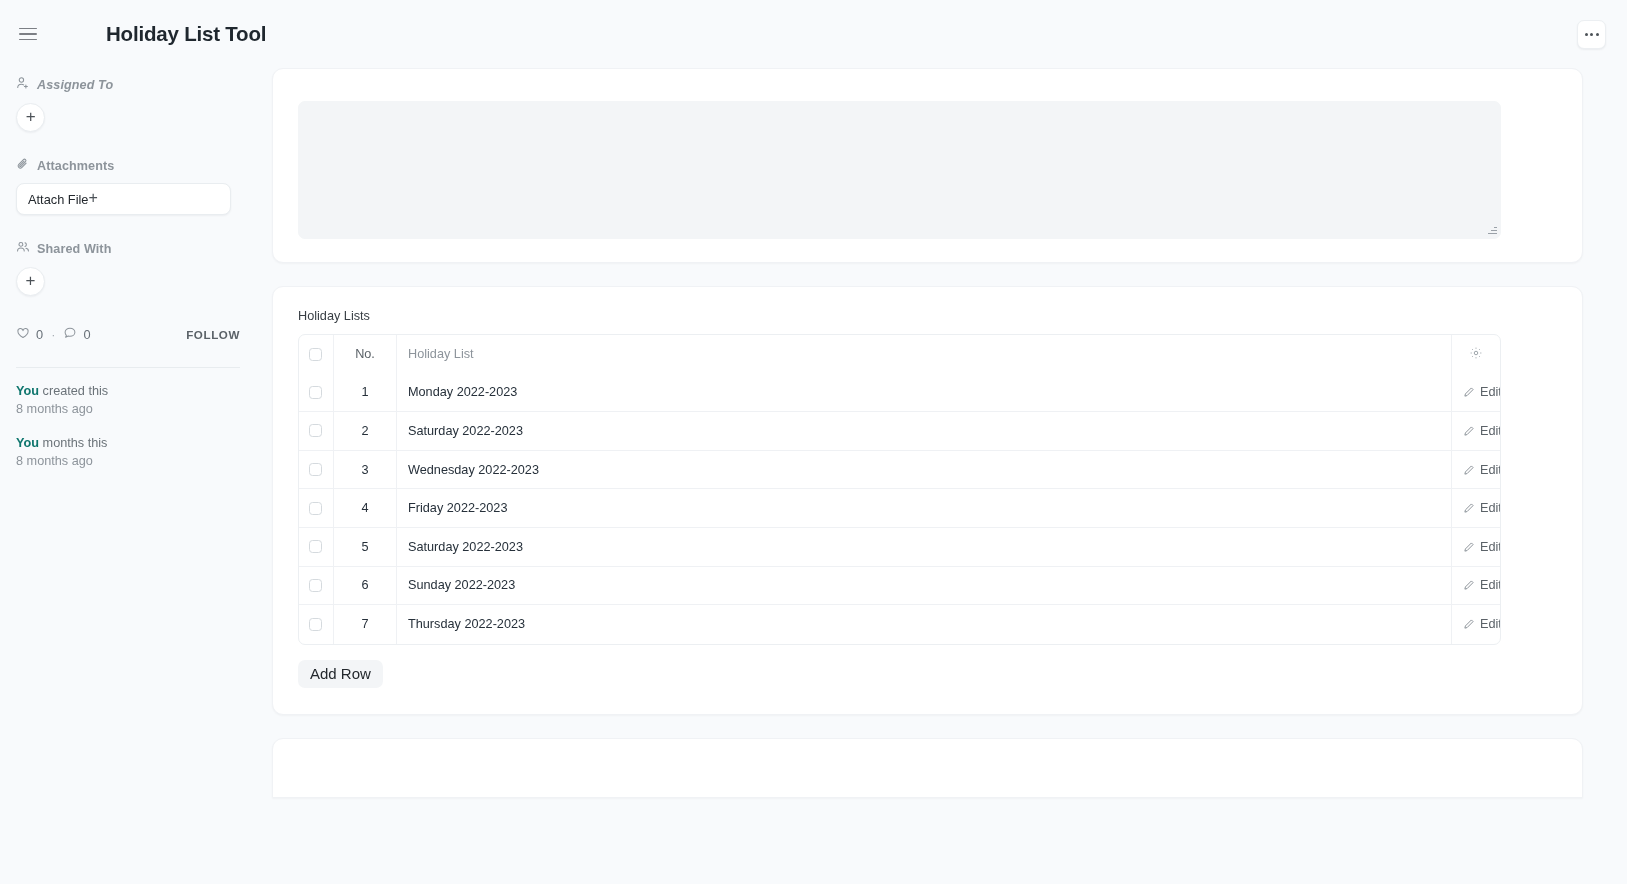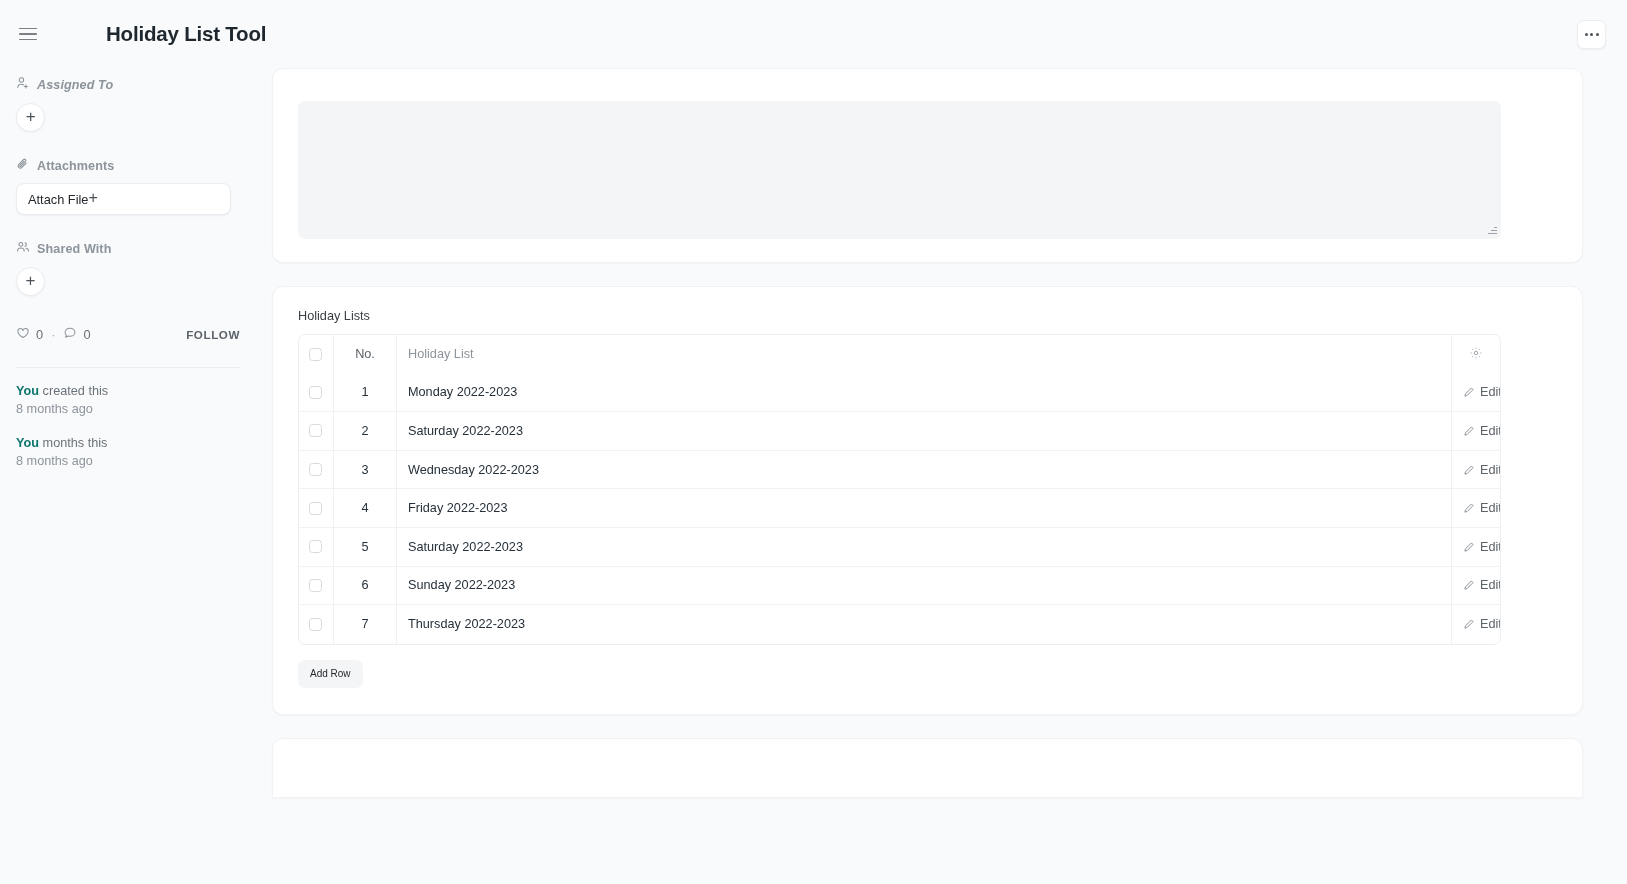--- a/index.html
+++ b/index.html
@@ -208,21 +208,21 @@
     padding-right: 16px !important;
     color: #5b6268 !important; font-size: 12.6px;
     cursor: pointer;
   }
   .edit-cell svg { vertical-align: -2px; margin-right: 5px; }
   .gear-cell { text-align: center !important; padding: 0 !important; }
   #add-row {
     margin-top: 15px;
     height: 28px;
     background: #f3f5f7; border: none; border-radius: 7px;
-    font-size: 10px; color: #23282d;
+    font-size: 15px; color: #23282d;
     padding: 0 12px; cursor: pointer;
     font-family: "Liberation Sans", sans-serif;
   }
   #bottom-peek {
     width: 1311px; height: 60px;
     background: #ffffff;
     border: 1px solid #f0f2f5;
     border-radius: 11px 11px 0 0;
     box-shadow: 0 1px 2px rgba(17,24,39,.035);
   }

